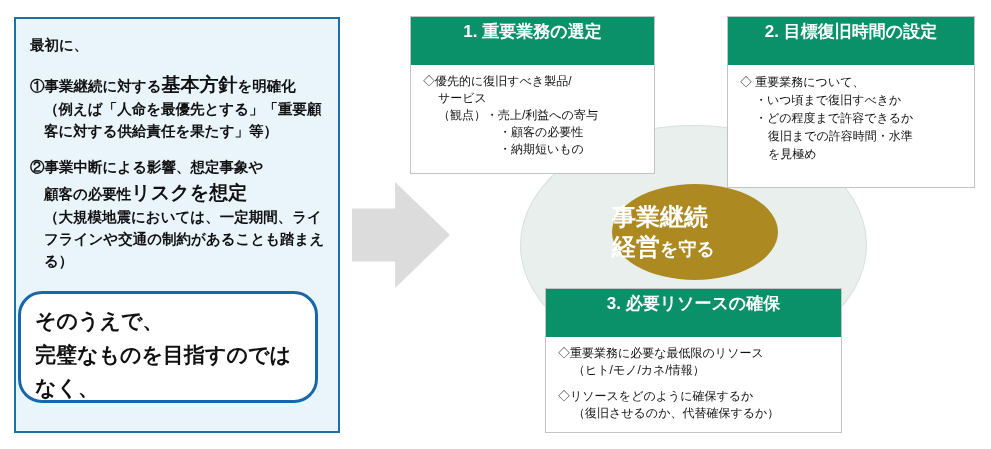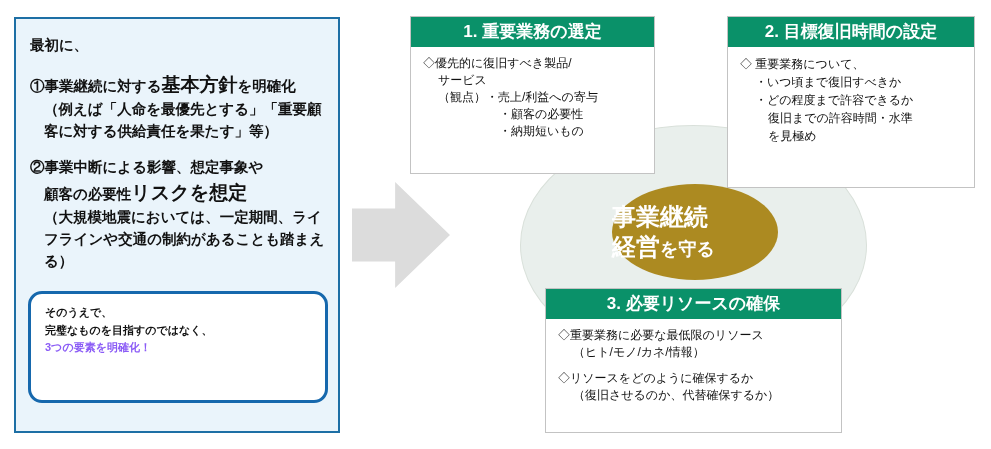--- a/index.html
+++ b/index.html
@@ -16,23 +16,23 @@
     padding:12px 8px 0 14px; font-size:14.5px; font-weight:bold; line-height:1.5;
     overflow:hidden;
   }
   .lbox .intro { margin:4px 0 14px; }
   .lbox .item  { margin-bottom:14px; }
   .em  { font-size:19px; font-weight:bold; }
   .hang { padding-left:14px; }
   .note { padding-left:14px; }
 
   .callout {
-    position:absolute; left:12px; bottom:28px; width:300px; height:112px;
-    background:#ffffff; border:3px solid #1668ad; border-radius:14px;
-    box-sizing:border-box; padding:10px 14px; font-size:11px; line-height:1.6;
+    position:absolute; left:2px; bottom:28px; width:300px; height:112px;
+    background:#ffffff; border:3px solid #1668ad; border-radius:24px;
+    box-sizing:border-box; padding:10px 14px; font-size:21px; line-height:1.6;
     font-weight:bold; overflow:hidden;
   }
   .callout .accent { color:#8b5cf6; }
 
   
   .arrow {
     position:absolute; left:352px; top:182px; width:98px; height:106px;
     background:#dcdcdc; z-index:0;
     clip-path:polygon(0 25%, 44% 25%, 44% 0, 100% 50%, 44% 100%, 44% 75%, 0 75%);
   }
@@ -54,21 +54,21 @@
   .ce-l1 { font-size:24px; line-height:1.25; }
   .ce-l2 { font-size:24px; line-height:1.25; }
   .ce-l2 .small { font-size:18px; }
 
   
   .panel {
     position:absolute; background:#ffffff; border:1px solid #c3c3c3;
     box-sizing:border-box; z-index:2; overflow:hidden;
   }
   .panel-h {
-    height:30px; line-height:30px; text-align:center;
+    height:48px; line-height:30px; text-align:center;
     background:#0a9169; color:#ffffff; font-weight:bold; font-size:17px;
   }
   .panel-b {
     padding:8px 6px 0 12px; font-size:12px; font-weight:normal; line-height:1.42;
   }
   #panel1 { left:410px; top:16px;  width:245px; height:158px; }
   #panel2 { left:727px; top:16px;  width:248px; height:172px; }
   #panel3 { left:545px; top:288px; width:297px; height:145px; }
 
   .ind-sm  { padding-left:15px; }

